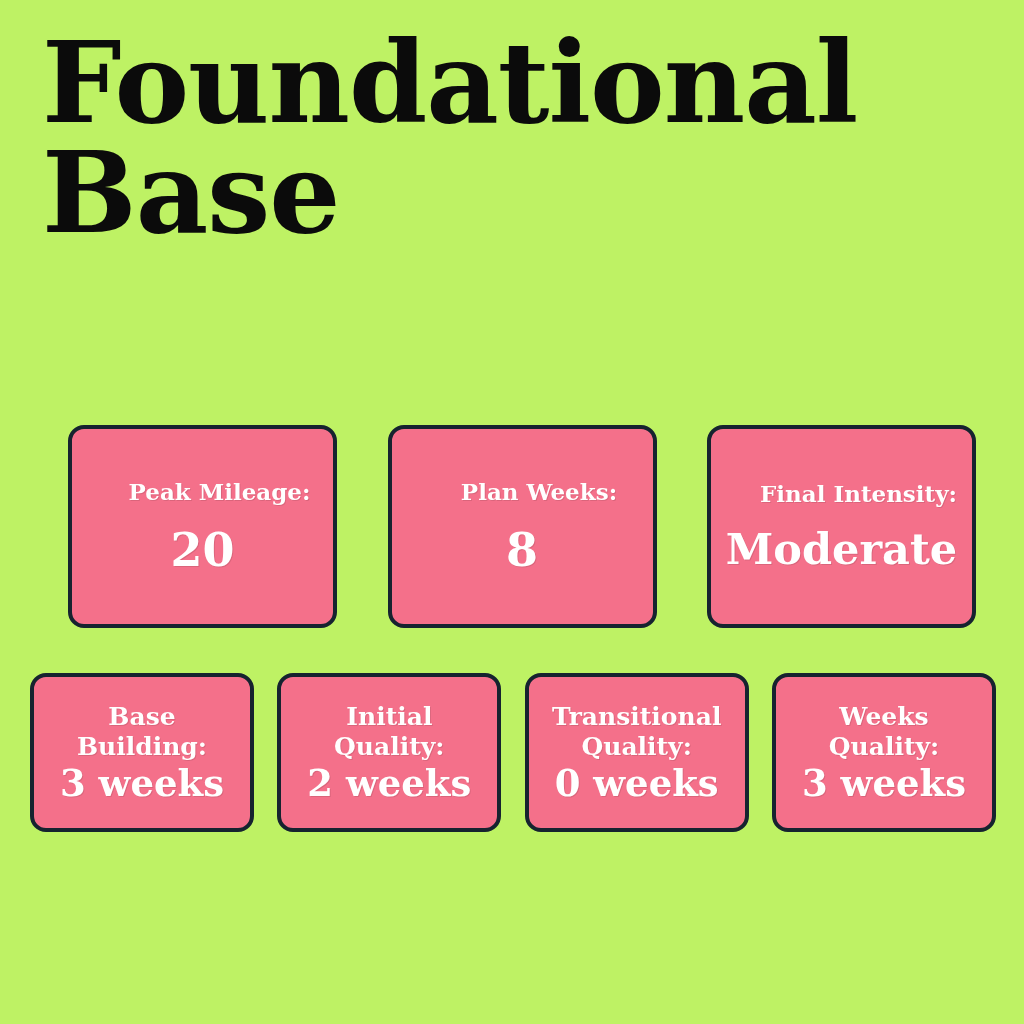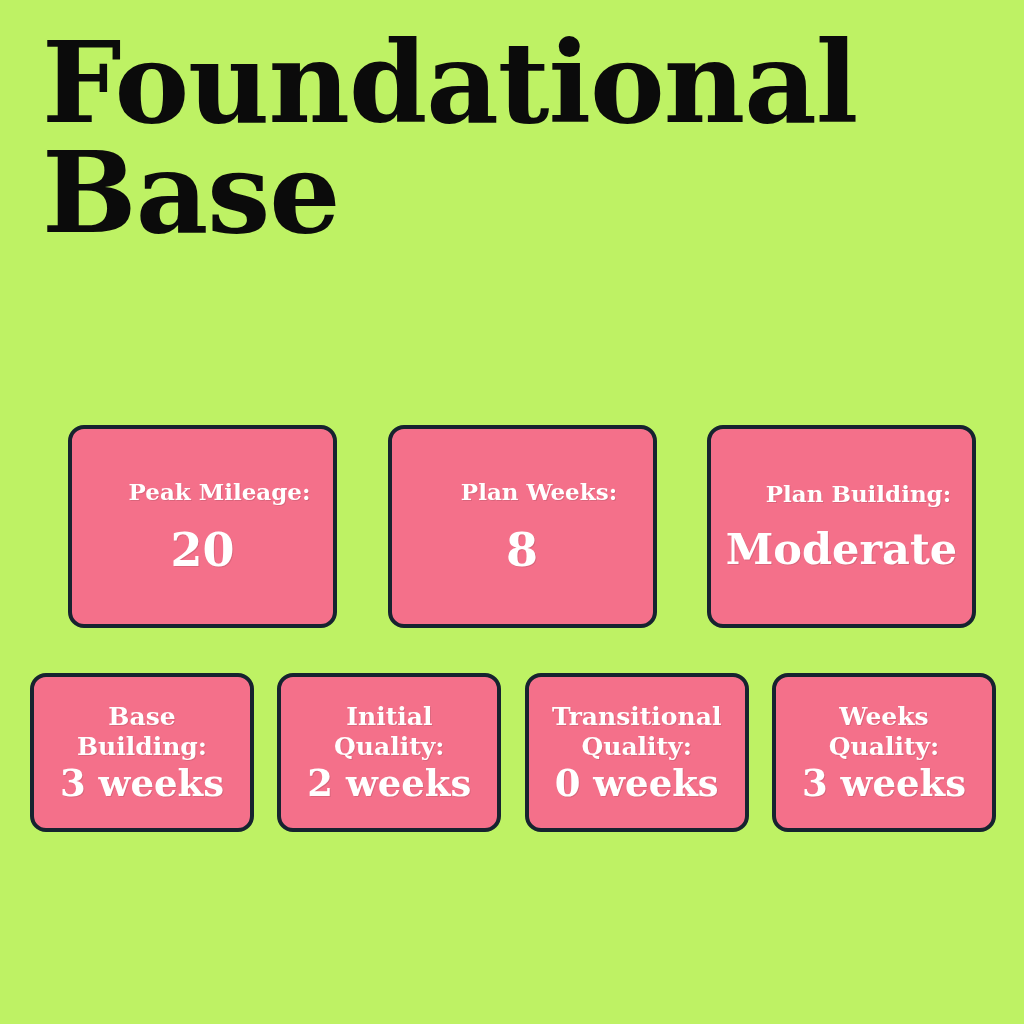--- a/index.html
+++ b/index.html
@@ -145,21 +145,21 @@
       <div class="card-label">Peak Mileage:</div>
       <div class="card-value">20</div>
     </div>
 
     <div class="stat-card">
       <div class="card-label">Plan Weeks:</div>
       <div class="card-value">8</div>
     </div>
 
     <div class="stat-card wide-value">
-      <div class="card-label">Plan Building:</div>
+      <div class="card-label">Final Intensity:</div>
       <div class="card-value">Moderate</div>
     </div>
 
   </div>
 
   <div class="card-row" id="row-phases">
 
     <div class="stat-card">
       <div class="card-label">Base
 Building:</div>

